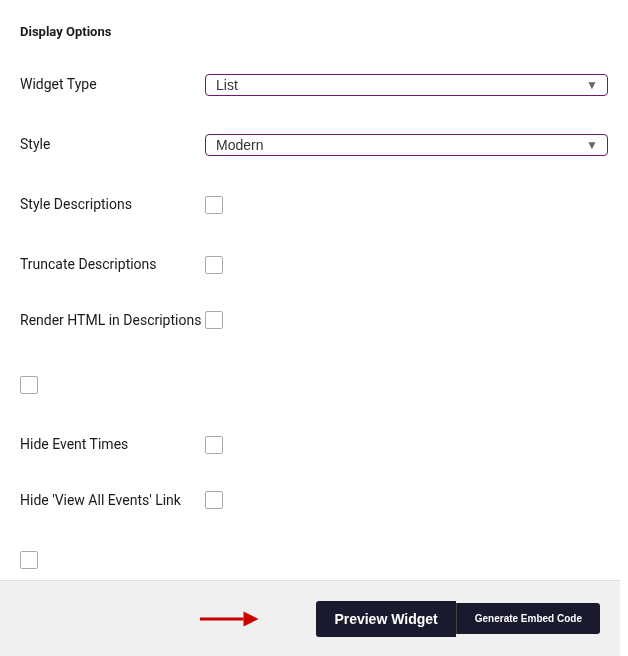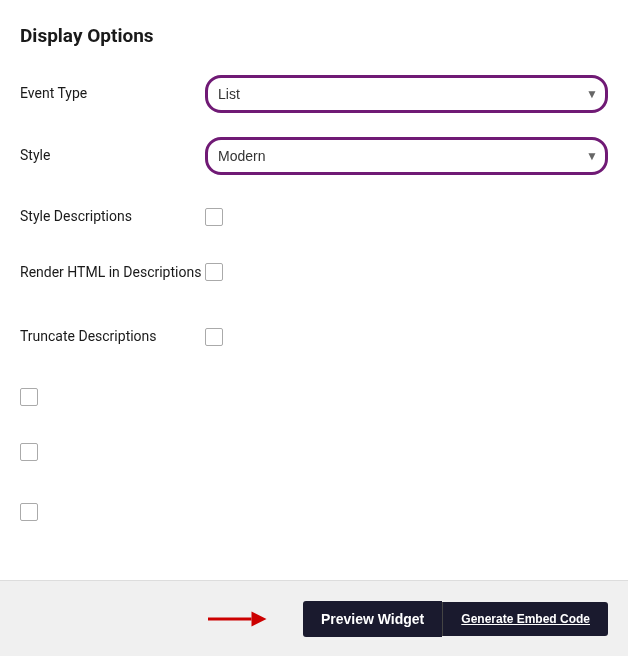--- a/index.html
+++ b/index.html
@@ -17,21 +17,21 @@
       position: relative;
     }
 
     .main-content {
       padding: 24px 20px 80px 20px;
       height: 580px;
       overflow-y: auto;
     }
 
     .page-title {
-      font-size: 19px;
+      font-size: 13px;
       font-weight: 700;
       color: #1a1a1a;
       margin-bottom: 28px;
     }
 
     .form-row {
       display: flex;
       align-items: center;
       margin-bottom: 24px;
       min-height: 36px;
@@ -54,23 +54,23 @@
       flex: 1;
     }
 
     .select-wrapper {
       position: relative;
       width: 100%;
     }
 
     .select-field {
       width: 100%;
-      height: 38px;
-      border: 3px solid #701a75;
-      border-radius: 16px;
+      height: 22px;
+      border: 1px solid #701a75;
+      border-radius: 4px;
       background: #fff;
       padding: 0 32px 0 10px;
       font-size: 14px;
       color: #333;
       appearance: none;
       cursor: pointer;
     }
 
     .select-arrow {
       position: absolute;
@@ -100,21 +100,21 @@
 
     .checkbox-input:checked {
       background: #0066cc;
       border-color: #0066cc;
     }
 
     .footer-bar {
       position: absolute;
       bottom: 0;
       left: 0;
-      right: 0;
+      right: 8px;
       height: 76px;
       background: #f0f0f0;
       border-top: 1px solid #ddd;
       display: flex;
       align-items: center;
       justify-content: flex-end;
       padding: 0 20px;
       gap: 0;
     }
 
@@ -141,41 +141,40 @@
       border-radius: 3px 0 0 3px;
       white-space: nowrap;
     }
 
     .btn-generate {
       background: #1a1a2e;
       color: #fff;
       border: none;
       border-left: 1px solid #444;
       padding: 10px 18px;
-      font-size: 12px;
+      font-size: 10px;
       font-weight: 600;
       cursor: pointer;
       border-radius: 0 3px 3px 0;
       white-space: nowrap;
-      text-decoration: underline;
     }
 
     .buttons-group {
       display: flex;
       align-items: center;
     }
   </style>
 </head>
 <body>
 
 <div class="main-content">
   <h1 class="page-title">Display Options</h1>
 
   <div class="form-row">
-    <label class="form-label">Event Type</label>
+    <label class="form-label">Widget Type</label>
     <div class="form-control-wrapper">
       <div class="select-wrapper">
         <select class="select-field">
           <option>List</option>
           <option>Calendar</option>
           <option>Grid</option>
         </select>
         <span class="select-arrow">▼</span>
       </div>
     </div>
@@ -195,42 +194,49 @@
     </div>
   </div>
 
   <div class="form-row">
     <label class="form-label">Style Descriptions</label>
     <div class="form-control-wrapper checkbox-wrapper">
       <input type="checkbox" class="checkbox-input" style="">
     </div>
   </div>
 
+  <div class="form-row">
+    <label class="form-label">Truncate Descriptions</label>
+    <div class="form-control-wrapper checkbox-wrapper">
+      <input type="checkbox" class="checkbox-input" style="">
+    </div>
+  </div>
+
   <div class="form-row tall">
     <label class="form-label">Render HTML in Descriptions</label>
     <div class="form-control-wrapper checkbox-wrapper">
       <input type="checkbox" class="checkbox-input" style="">
     </div>
   </div>
 
   <div class="form-row">
-    <label class="form-label">Truncate Descriptions</label>
-    <div class="form-control-wrapper checkbox-wrapper">
-      <input type="checkbox" class="checkbox-input" style="">
-    </div>
-  </div>
-
-  <div class="form-row">
-    <div class="form-control-wrapper checkbox-wrapper">
-      <input type="checkbox" class="checkbox-input" style="">
-    </div>
-  </div>
-
+    <div class="form-control-wrapper checkbox-wrapper">
+      <input type="checkbox" class="checkbox-input" style="">
+    </div>
+  </div>
+
+  <div class="form-row">
+    <label class="form-label">Hide Event Times</label>
+    <div class="form-control-wrapper checkbox-wrapper">
+      <input type="checkbox" class="checkbox-input" style="">
+    </div>
+  </div>
 
   <div class="form-row tall">
+    <label class="form-label">Hide 'View All Events' Link</label>
     <div class="form-control-wrapper checkbox-wrapper">
       <input type="checkbox" class="checkbox-input" style="">
     </div>
   </div>
 
   <div class="form-row tall">
     <div class="form-control-wrapper checkbox-wrapper">
       <input type="checkbox" class="checkbox-input" style="">
     </div>
   </div>

